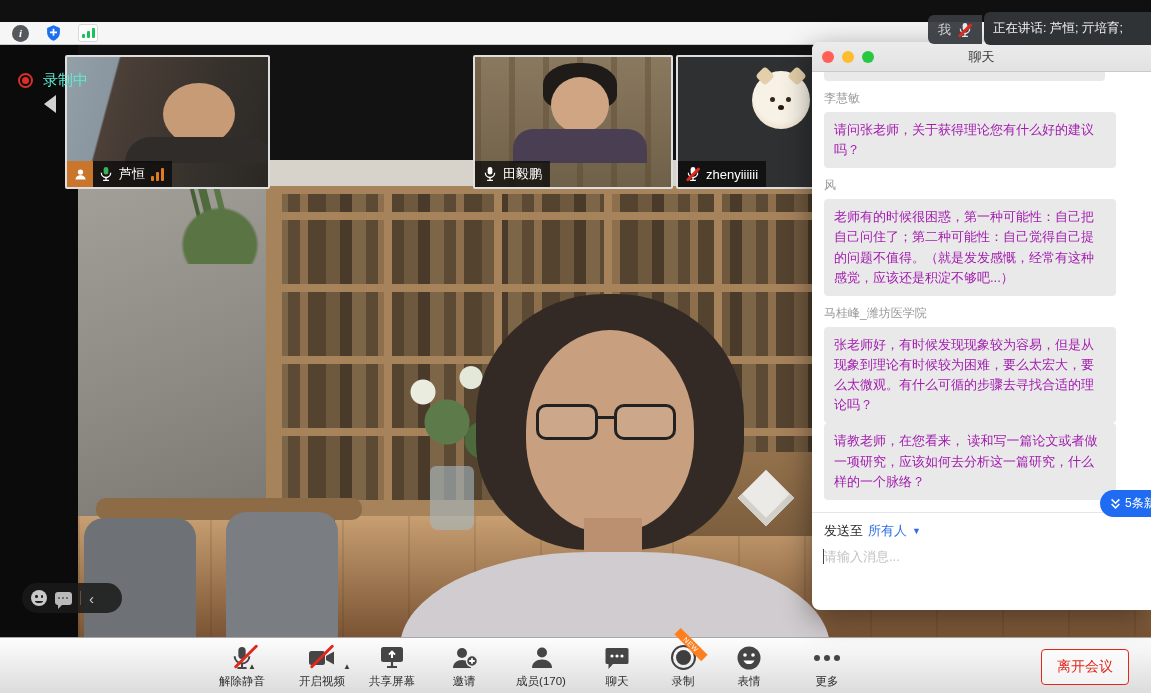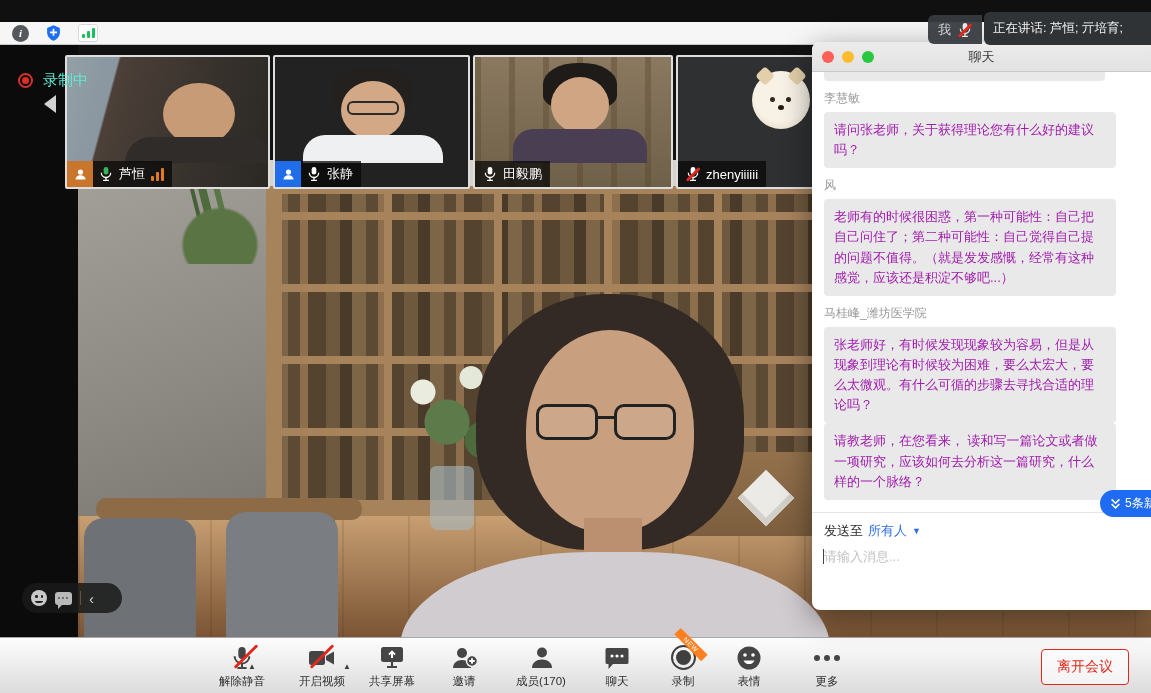--- a/index.html
+++ b/index.html
@@ -282,42 +282,20 @@
         </span>
         <span>芦恒</span>
         <span class="sigbars">
             <i></i>
             <i></i>
             <i></i>
           </span>
       </div>
     </div>
 
-    <div class="thumb t2">
-      <div class="th-hair"></div>
-      <div class="th-head"></div>
-      <div class="th-glass"></div>
-      <div class="th-body"></div>
-      <div class="namebar">
-        <span class="rolebadge blue">
-          <svg width="15" height="15" viewBox="0 0 24 24">
-              <circle cx="12" cy="8" r="4.2" fill="#fff"></circle>
-              <path d="M4 20c0-4.4 3.6-7 8-7s8 2.6 8 7z" fill="#fff"></path>
-            </svg>
-        </span>
-        <span class="mic m14">
-          <svg width="14" height="16" viewBox="0 0 24 26">
-              <rect x="8" y="1" width="8" height="13" rx="4" fill="#fff"></rect>
-              <path d="M4 11a8 8 0 0 0 16 0" fill="none" stroke="#fff" stroke-width="2.2"></path>
-              <path d="M12 19v4M7 24h10" stroke="#fff" stroke-width="2.2"></path>
-            </svg>
-        </span>
-        <span>张静</span>
-      </div>
-    </div>
 
     <div class="thumb t3">
       <div class="th-hair"></div>
       <div class="th-head"></div>
       <div class="th-body"></div>
       <div class="namebar nopad">
         <span class="mic m14">
           <svg width="14" height="16" viewBox="0 0 24 26">
               <rect x="8" y="1" width="8" height="13" rx="4" fill="#fff"></rect>
               <path d="M4 11a8 8 0 0 0 16 0" fill="none" stroke="#fff" stroke-width="2.2"></path>

